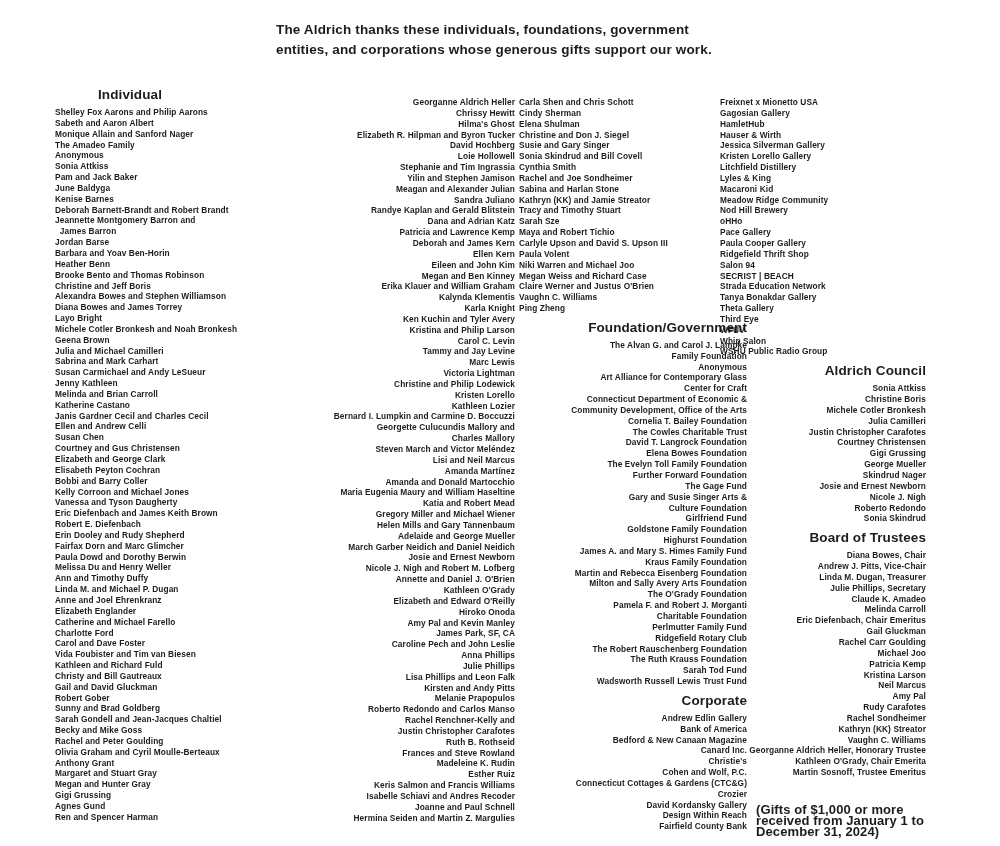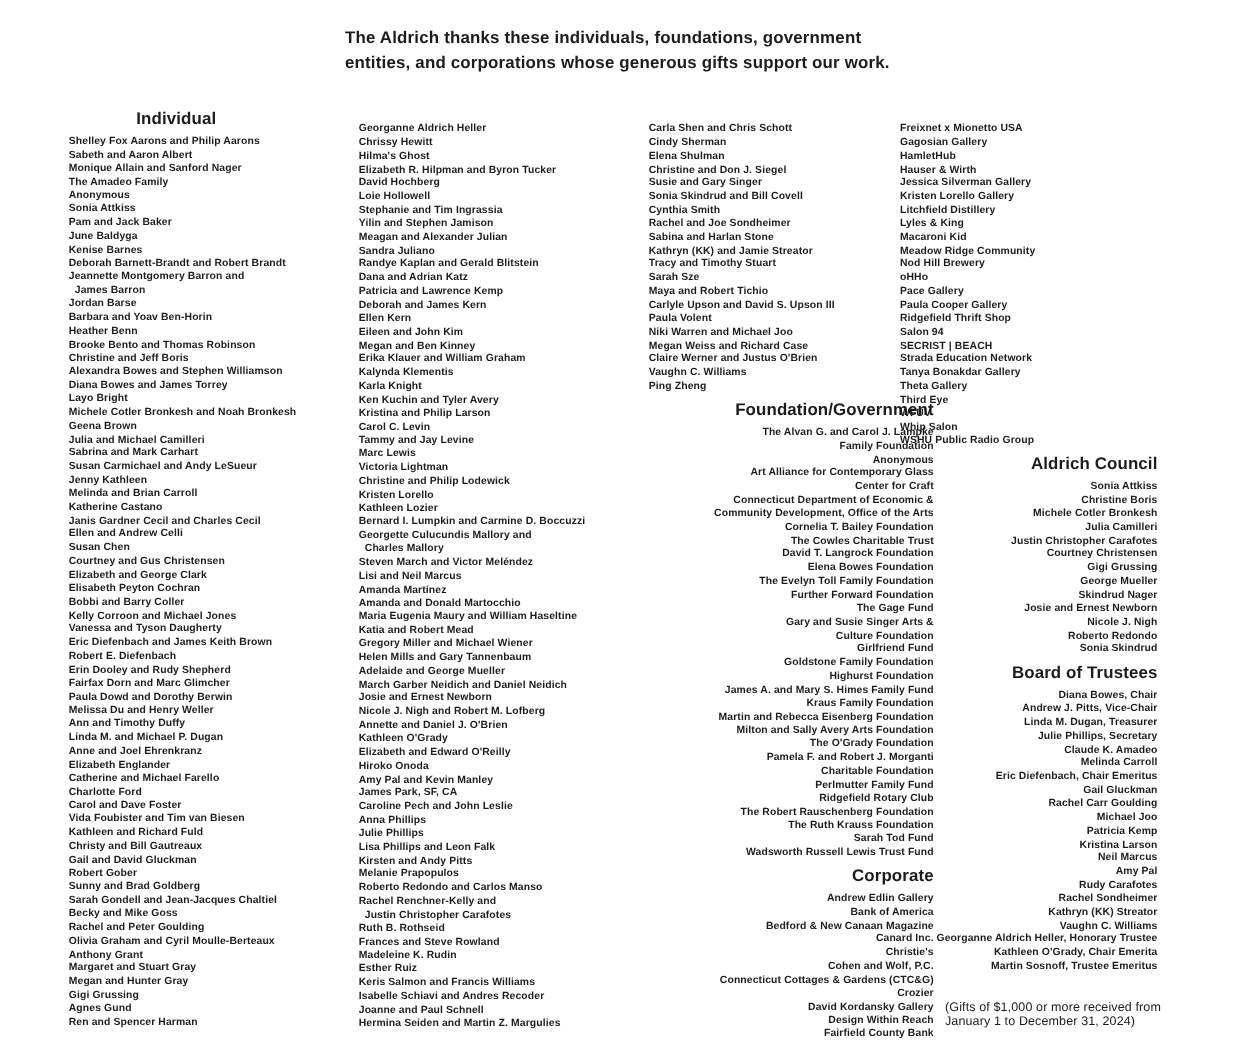--- a/index.html
+++ b/index.html
@@ -16,45 +16,45 @@
     top: 20px; left: 0; right: 0;
     margin: 0 auto;
     max-width: 448px;
     font-size: 13.5px;
     line-height: 19.5px;
     font-weight: 700;
     letter-spacing: 0.15px;
   }
   .col { position: absolute; width: 228px; }
   #col-0 { left: 55px;  top: 88px; }
-  #col-1 { left: 287px; top: 97px; }
+  #col-1 { left: 287px; top: 97px; text-align: right; }
   #col-2 { left: 519px; top: 97px; }
   #col-3 { left: 720px; top: 97px; width: 206px; }
   .block + .block { margin-top: 7px; text-align: right; }
   .section-heading {
     font-size: 13.5px;
     font-weight: 700;
     line-height: 14px;
     letter-spacing: 0.1px;
-    margin: 0 0 5px 16px;
+    margin: 0 0 5px 5px;
     padding-left: 38px;
   }
   .item {
     font-size: 8.3px;
     font-weight: 700;
     line-height: 10.85px;
     letter-spacing: 0.1px;
     white-space: pre;
   }
   .footnote {
     position: absolute;
     left: 756px; top: 792px;
     width: 198px;
-    font-size: 10px;
-    font-weight: 400;
+    font-size: 13px;
+    font-weight: 700;
     line-height: 10.85px;
     letter-spacing: 0.1px;
   }
 </style>
 </head>
 <body>
 
 <div>
   <p class="intro">The Aldrich thanks these individuals, foundations, government entities, and corporations whose generous gifts support our work.</p>
 

